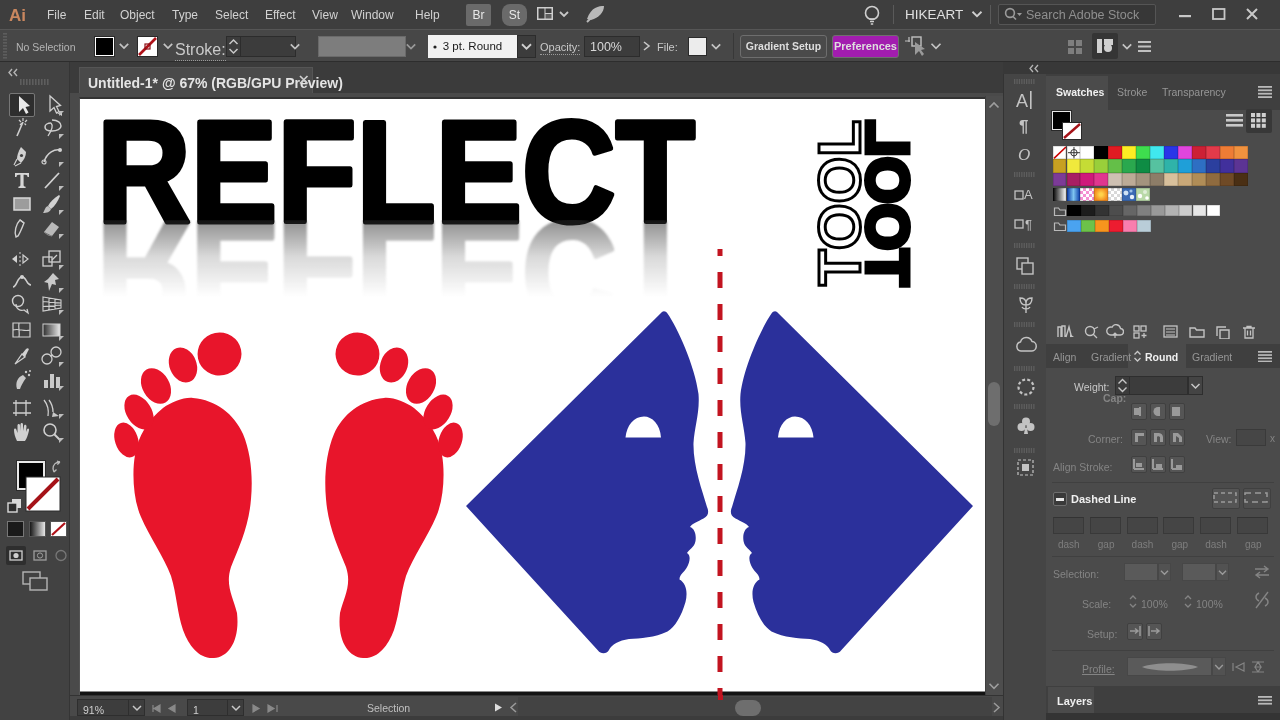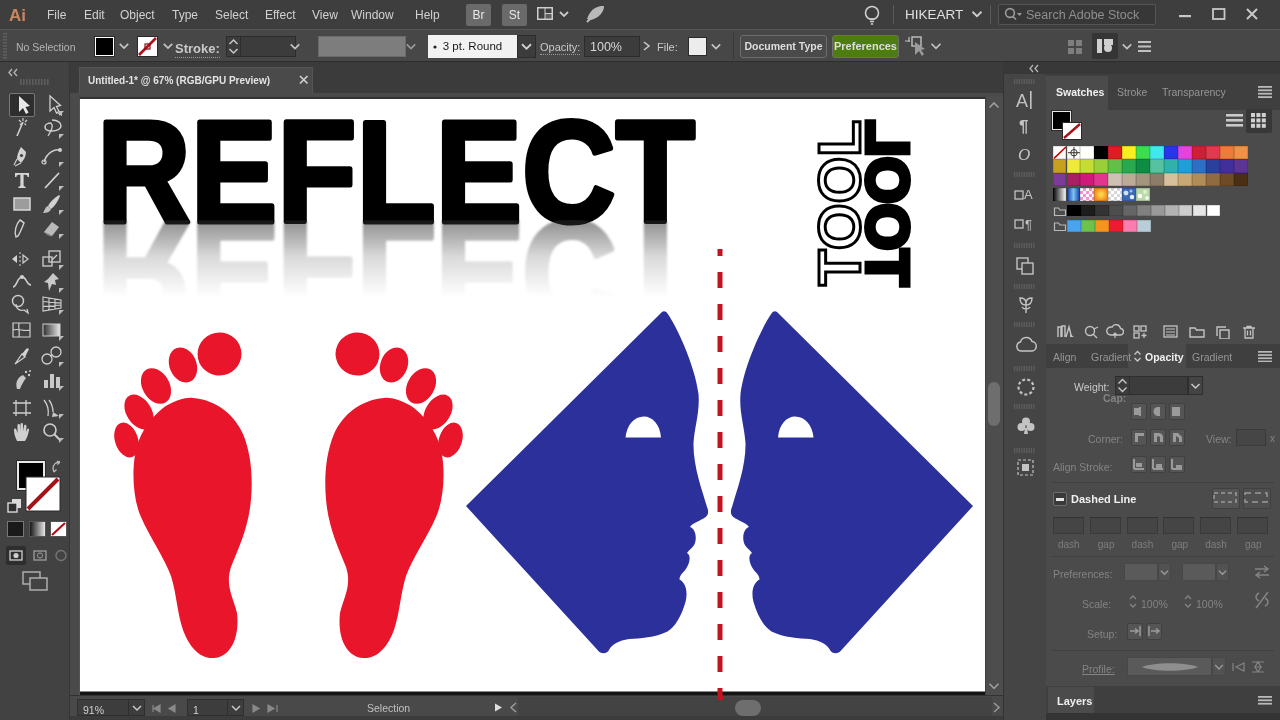--- a/index.html
+++ b/index.html
@@ -14,21 +14,21 @@
 <div class="a" style="left:47px;top:8px;font-size:12px;color:#d2d2d2;font-weight:normal;white-space:nowrap;">File</div>
 <div class="a" style="left:84px;top:8px;font-size:12px;color:#d2d2d2;font-weight:normal;white-space:nowrap;">Edit</div>
 <div class="a" style="left:120px;top:8px;font-size:12px;color:#d2d2d2;font-weight:normal;white-space:nowrap;">Object</div>
 <div class="a" style="left:172px;top:8px;font-size:12px;color:#d2d2d2;font-weight:normal;white-space:nowrap;">Type</div>
 <div class="a" style="left:215px;top:8px;font-size:12px;color:#d2d2d2;font-weight:normal;white-space:nowrap;">Select</div>
 <div class="a" style="left:265px;top:8px;font-size:12px;color:#d2d2d2;font-weight:normal;white-space:nowrap;">Effect</div>
 <div class="a" style="left:312px;top:8px;font-size:12px;color:#d2d2d2;font-weight:normal;white-space:nowrap;">View</div>
 <div class="a" style="left:351px;top:8px;font-size:12px;color:#d2d2d2;font-weight:normal;white-space:nowrap;">Window</div>
 <div class="a" style="left:415px;top:8px;font-size:12px;color:#d2d2d2;font-weight:normal;white-space:nowrap;">Help</div>
 <div class="a" style="left:466px;top:4px;width:25px;height:22px;background:#6a6a6a;border-radius:2px;color:#e8e8e8;font-size:12px;text-align:center;line-height:22px;">Br</div>
-<div class="a" style="left:502px;top:4px;width:25px;height:22px;background:#6a6a6a;border-radius:2px;color:#e8e8e8;font-size:12px;text-align:center;line-height:22px;">St</div>
+<div class="a" style="left:502px;top:4px;width:25px;height:22px;background:#6a6a6a;border-radius:8px;color:#e8e8e8;font-size:12px;text-align:center;line-height:22px;">St</div>
 <svg class="a" style="left:537px;top:6px;" width="36" height="16" viewBox="0 0 36 16">
     <rect x="0" y="1" width="16" height="13" fill="#cfcfcf"></rect>
     <rect x="1.5" y="2.5" width="6" height="10" fill="#3e3e3e"></rect>
     <rect x="8.5" y="2.5" width="6" height="4.5" fill="#3e3e3e"></rect>
     <rect x="8.5" y="8" width="6" height="4.5" fill="#5e5e5e"></rect>
     <path d="M23 6.0 L27 10.0 L31 6.0" stroke="#c8c8c8" stroke-width="1.8" fill="none"></path>
   </svg>
 <svg class="a" style="left:585px;top:5px;" width="22" height="18" viewBox="0 0 22 18">
     <path d="M2 14 C6 2 14 1 19 1 C19 7 14 13 6 15 Z" fill="#b9b9b9"></path>
     <path d="M2 17 L7 12" stroke="#b9b9b9" stroke-width="2" fill="none"></path>
@@ -75,21 +75,21 @@
     <path d="M2.8 2.9 L7 7.1 L11.2 2.9" stroke="#c4c4c4" stroke-width="1.7" fill="none"></path>
   </svg>
 <svg class="a" style="left:137px;top:36px;" width="21" height="21" viewBox="0 0 21 21">
     <rect x="0.5" y="0.5" width="20" height="20" fill="#fff" stroke="#2a2a2a"></rect>
     <path d="M2 19 L19 2" stroke="#b01219" stroke-width="2.6"></path>
     <rect x="8" y="8" width="5" height="5" fill="none" stroke="#8b1016" stroke-width="1.2"></rect>
   </svg>
 <svg class="a" style="left:161px;top:41px;" width="14" height="10" viewBox="0 0 14 10">
     <path d="M2.8 2.9 L7 7.1 L11.2 2.9" stroke="#c4c4c4" stroke-width="1.7" fill="none"></path>
   </svg>
-<div class="a" style="left:175px;top:41px;font-size:13px;color:#c9c9c9;font-weight:bold;white-space:nowrap;border-bottom:1px dotted #9a9a9a;padding-bottom:1px;">Stroke:</div>
+<div class="a" style="left:175px;top:41px;font-size:16px;color:#c9c9c9;font-weight:normal;white-space:nowrap;border-bottom:1px dotted #9a9a9a;padding-bottom:1px;">Stroke:</div>
 <div class="a" style="left:226px;top:36px;width:15px;height:21px;background:#3c3c3c;border:1px solid #2c2c2c;"></div>
 <svg class="a" style="left:226px;top:36px;" width="15" height="21" viewBox="0 0 15 21">
     <path d="M3.5 8 L7.5 4 L11.5 8" stroke="#c8c8c8" stroke-width="1.5" fill="none"></path>
     <path d="M3.5 13 L7.5 17 L11.5 13" stroke="#c8c8c8" stroke-width="1.5" fill="none"></path>
   </svg>
 <div class="a" style="left:241px;top:36px;width:55px;height:21px;background:#3c3c3c;border:1px solid #2c2c2c;border-left:none;"></div>
 <svg class="a" style="left:288px;top:41px;" width="14" height="11" viewBox="0 0 14 11">
     <path d="M2.8 3.4 L7 7.6 L11.2 3.4" stroke="#c4c4c4" stroke-width="1.7" fill="none"></path>
   </svg>
 <div class="a" style="left:318px;top:36px;width:88px;height:21px;background:#7d7d7d;border:1px solid #6a6a6a;"></div>
@@ -108,22 +108,22 @@
 <div class="a" style="left:584px;top:36px;width:56px;height:21px;background:#3c3c3c;border:1px solid #2c2c2c;"><span style="color:#d8d8d8;font-size:12.5px;margin-left:5px;line-height:19px;display:inline-block">100%</span></div>
 <svg class="a" style="left:640px;top:40px;" width="14" height="12" viewBox="0 0 14 12">
     <path d="M4 2 L9 6 L4 10" stroke="#c8c8c8" stroke-width="1.6" fill="none"></path>
   </svg>
 <div class="a" style="left:657px;top:41px;font-size:11px;color:#c9c9c9;font-weight:normal;white-space:nowrap;">File:</div>
 <div class="a" style="left:688px;top:37px;width:19px;height:19px;background:#ececec;border:1px solid #2a2a2a;"></div>
 <svg class="a" style="left:709px;top:41px;" width="14" height="11" viewBox="0 0 14 11">
     <path d="M2.8 3.4 L7 7.6 L11.2 3.4" stroke="#c4c4c4" stroke-width="1.7" fill="none"></path>
   </svg>
 <div class="a" style="left:733px;top:33px;width:1px;height:26px;background:#383838;"></div>
-<div class="a" style="left:740px;top:35px;width:87px;height:23px;background:#4a4a4a;border:1px solid #6e6e6e;border-radius:3px;color:#dedede;font-size:10.5px;text-align:center;line-height:21px;font-weight:bold;white-space:nowrap;overflow:hidden;">Document Type</div>
-<div class="a" style="left:832px;top:35px;width:67px;height:23px;background:#4d7c0f;border:1px solid #6e6e6e;border-radius:3px;color:#dedede;font-size:11px;text-align:center;line-height:21px;font-weight:bold;white-space:nowrap;overflow:hidden;">Preferences</div>
+<div class="a" style="left:740px;top:35px;width:87px;height:23px;background:#4a4a4a;border:1px solid #6e6e6e;border-radius:3px;color:#dedede;font-size:10.5px;text-align:center;line-height:21px;font-weight:bold;white-space:nowrap;overflow:hidden;">Gradient Setup</div>
+<div class="a" style="left:832px;top:35px;width:67px;height:23px;background:#a21caf;border:1px solid #6e6e6e;border-radius:3px;color:#dedede;font-size:11px;text-align:center;line-height:21px;font-weight:bold;white-space:nowrap;overflow:hidden;">Preferences</div>
 <svg class="a" style="left:903px;top:35px;" width="42" height="22" viewBox="0 0 42 22">
     <rect x="9" y="2" width="9" height="9" fill="none" stroke="#c0c0c0" stroke-width="1.4"></rect>
     <path d="M2 6 l5 0 M6 2 l0 5" stroke="#c0c0c0" stroke-width="1.2"></path>
     <path d="M12 7 L12 20 L16 16 L19 21 L21 19 L18 15 L22 14 Z" fill="#9a9a9a"></path>
     <path d="M28.5 8.75 L33 13.25 L37.5 8.75" stroke="#c4c4c4" stroke-width="1.7" fill="none"></path>
   </svg>
 <svg class="a" style="left:1068px;top:38px;" width="80" height="18" viewBox="0 0 80 18">
     <g fill="#7e7e7e">
       <rect x="0" y="2" width="6" height="6"></rect>
       <rect x="8" y="2" width="6" height="6"></rect>
@@ -395,21 +395,21 @@
   </svg>
 <svg class="a" style="left:53px;top:546px;" width="16" height="19" viewBox="0 0 16 19">
     <circle cx="8" cy="9.5" r="5" fill="none" stroke="#777" stroke-width="1.3"></circle>
   </svg>
 <svg class="a" style="left:21px;top:570px;" width="30" height="22" viewBox="0 0 30 22">
     <rect x="2" y="2" width="17" height="12" fill="none" stroke="#b5b5b5" stroke-width="1.4"></rect>
     <rect x="9" y="8" width="17" height="12" fill="#424242" stroke="#b5b5b5" stroke-width="1.4"></rect>
   </svg>
 <div class="a" style="left:70px;top:62px;width:933px;height:34px;background:#3b3b3b;"></div>
 <div class="a" style="left:79px;top:67px;width:234px;height:26px;background:#4a4a4a;border:1px solid #555;border-bottom:none;"></div>
-<div class="a" style="left:88px;top:75px;font-size:10px;color:#e4e4e4;font-weight:bold;white-space:nowrap;">Untitled-1* @ 67% (RGB/GPU Preview)</div>
+<div class="a" style="left:88px;top:75px;font-size:14px;color:#e4e4e4;font-weight:bold;white-space:nowrap;">Untitled-1* @ 67% (RGB/GPU Preview)</div>
 <svg class="a" style="left:298px;top:74px;" width="12" height="12" viewBox="0 0 12 12">
     <path d="M2 2 L9.5 9.5 M9.5 2 L2 9.5" stroke="#cfcfcf" stroke-width="1.7"></path>
   </svg>
 <div class="a" style="left:70px;top:93px;width:933px;height:4px;background:#4a4a4a;"></div>
 <div class="a" style="left:70px;top:96px;width:9px;height:624px;background:#4a4a4a;"></div>
 <div class="a" style="left:79px;top:97px;width:924px;height:598px;background:#fff;border-top:2px solid #333;border-left:1px solid #555;"></div>
 <div class="a" style="left:985px;top:96px;width:18px;height:599px;background:#4d4d4d;border-left:1px solid #3e3e3e;"></div>
 <svg class="a" style="left:985px;top:98px;" width="18" height="14" viewBox="0 0 18 14">
     <path d="M4.5 9.5 L9 5 L13.5 9.5" stroke="#9e9e9e" stroke-width="1.6" fill="none"></path>
   </svg>
@@ -813,21 +813,21 @@
 <svg class="a" style="left:1240px;top:324px;" width="18" height="15" viewBox="0 0 18 15">
     <path d="M3 4 L15 4 M5 4 L5 14 L13 14 L13 4 M7 4 L7 2.5 L11 2.5 L11 4 M7.5 6.5 l0 5 M10.5 6.5 l0 5" stroke="#c3c3c3" stroke-width="1.3" fill="none"></path>
   </svg>
 <div class="a" style="left:1046px;top:344px;width:234px;height:24px;background:#3f3f3f;"></div>
 <div class="a" style="left:1128px;top:344px;width:58px;height:24px;background:#4b4b4b;"></div>
 <div class="a" style="left:1053px;top:351px;font-size:10.5px;color:#969696;font-weight:normal;white-space:nowrap;">Align</div>
 <div class="a" style="left:1091px;top:351px;font-size:10.5px;color:#969696;font-weight:normal;white-space:nowrap;">Gradient</div>
 <svg class="a" style="left:1132px;top:349px;" width="11" height="15" viewBox="0 0 11 15">
     <path d="M2.5 5.5 L5.5 2.5 L8.5 5.5 M2.5 9 L5.5 12 L8.5 9" stroke="#c9c9c9" stroke-width="1.3" fill="none"></path>
   </svg>
-<div class="a" style="left:1145px;top:351px;font-size:10.5px;color:#f0f0f0;font-weight:bold;white-space:nowrap;">Opacity</div>
+<div class="a" style="left:1145px;top:351px;font-size:10.5px;color:#f0f0f0;font-weight:bold;white-space:nowrap;">Round</div>
 <div class="a" style="left:1192px;top:351px;font-size:10.5px;color:#969696;font-weight:normal;white-space:nowrap;">Gradient</div>
 <svg class="a" style="left:1258px;top:351px;" width="16" height="11" viewBox="0 0 16 11">
     <g fill="#b9b9b9">
       <rect x="0" y="0" width="14" height="1.7"></rect>
       <rect x="0" y="3.2" width="14" height="1.7"></rect>
       <rect x="0" y="6.4" width="14" height="1.7"></rect>
       <rect x="0" y="9.6" width="14" height="1.7"></rect>
     </g>
   </svg>
 <div class="a" style="left:1046px;top:368px;width:234px;height:320px;background:#4b4b4b;"></div>
@@ -908,21 +908,21 @@
 <div class="a" style="left:1097.8px;top:539px;font-size:10px;color:#7e7e7e;font-weight:normal;white-space:nowrap;">gap</div>
 <div class="a" style="left:1126.6px;top:517px;width:31px;height:17px;background:#454545;border:1px solid #393939;border-top:1px solid #333;"></div>
 <div class="a" style="left:1131.6px;top:539px;font-size:10px;color:#7e7e7e;font-weight:normal;white-space:nowrap;">dash</div>
 <div class="a" style="left:1163.4px;top:517px;width:31px;height:17px;background:#454545;border:1px solid #393939;border-top:1px solid #333;"></div>
 <div class="a" style="left:1171.4px;top:539px;font-size:10px;color:#7e7e7e;font-weight:normal;white-space:nowrap;">gap</div>
 <div class="a" style="left:1200.2px;top:517px;width:31px;height:17px;background:#454545;border:1px solid #393939;border-top:1px solid #333;"></div>
 <div class="a" style="left:1205.2px;top:539px;font-size:10px;color:#7e7e7e;font-weight:normal;white-space:nowrap;">dash</div>
 <div class="a" style="left:1237px;top:517px;width:31px;height:17px;background:#454545;border:1px solid #393939;border-top:1px solid #333;"></div>
 <div class="a" style="left:1245px;top:539px;font-size:10px;color:#7e7e7e;font-weight:normal;white-space:nowrap;">gap</div>
 <div class="a" style="left:1052px;top:556px;width:222px;height:1px;background:#404040;"></div>
-<div class="a" style="left:1053px;top:568px;font-size:10.5px;color:#848484;font-weight:normal;white-space:nowrap;">Preferences:</div>
+<div class="a" style="left:1053px;top:568px;font-size:10.5px;color:#848484;font-weight:normal;white-space:nowrap;">Selection:</div>
 <div class="a" style="left:1124px;top:563px;width:34px;height:18px;background:#5a5a5a;border:1px solid #474747;"></div>
 <div class="a" style="left:1158px;top:563px;width:13px;height:18px;background:#525252;border:1px solid #474747;"></div>
 <svg class="a" style="left:1158px;top:567px;" width="13" height="11" viewBox="0 0 13 11">
     <path d="M3.0 3.75 L6.5 7.25 L10.0 3.75" stroke="#9a9a9a" stroke-width="1.4" fill="none"></path>
   </svg>
 <div class="a" style="left:1182px;top:563px;width:34px;height:18px;background:#5a5a5a;border:1px solid #474747;"></div>
 <div class="a" style="left:1216px;top:563px;width:13px;height:18px;background:#525252;border:1px solid #474747;"></div>
 <svg class="a" style="left:1216px;top:567px;" width="13" height="11" viewBox="0 0 13 11">
     <path d="M3.0 3.75 L6.5 7.25 L10.0 3.75" stroke="#9a9a9a" stroke-width="1.4" fill="none"></path>
   </svg>

